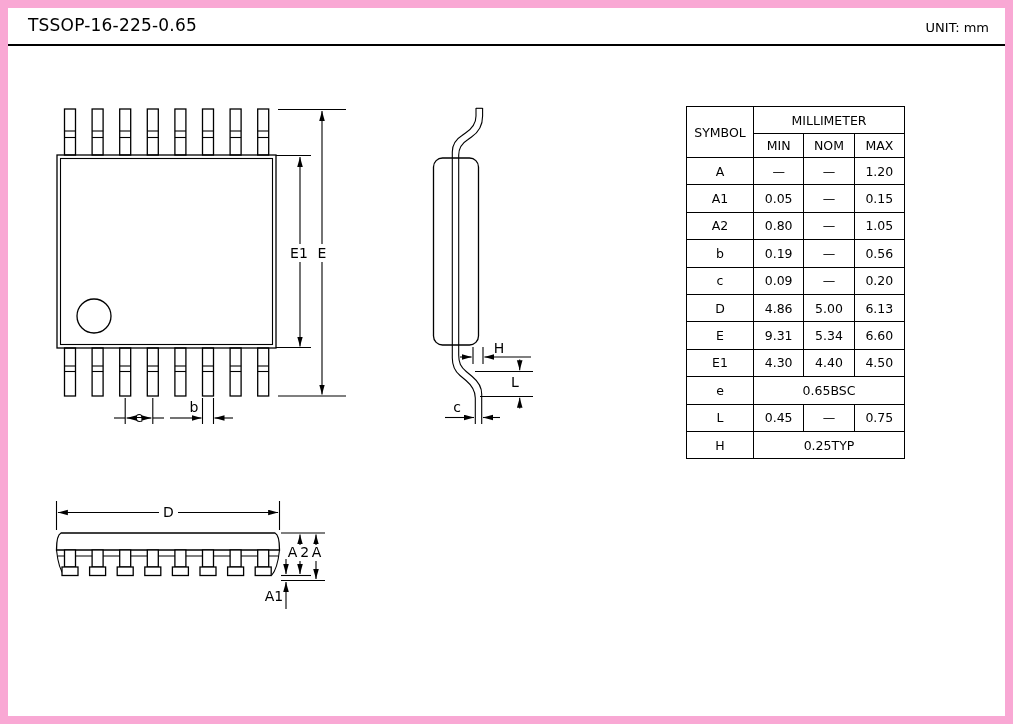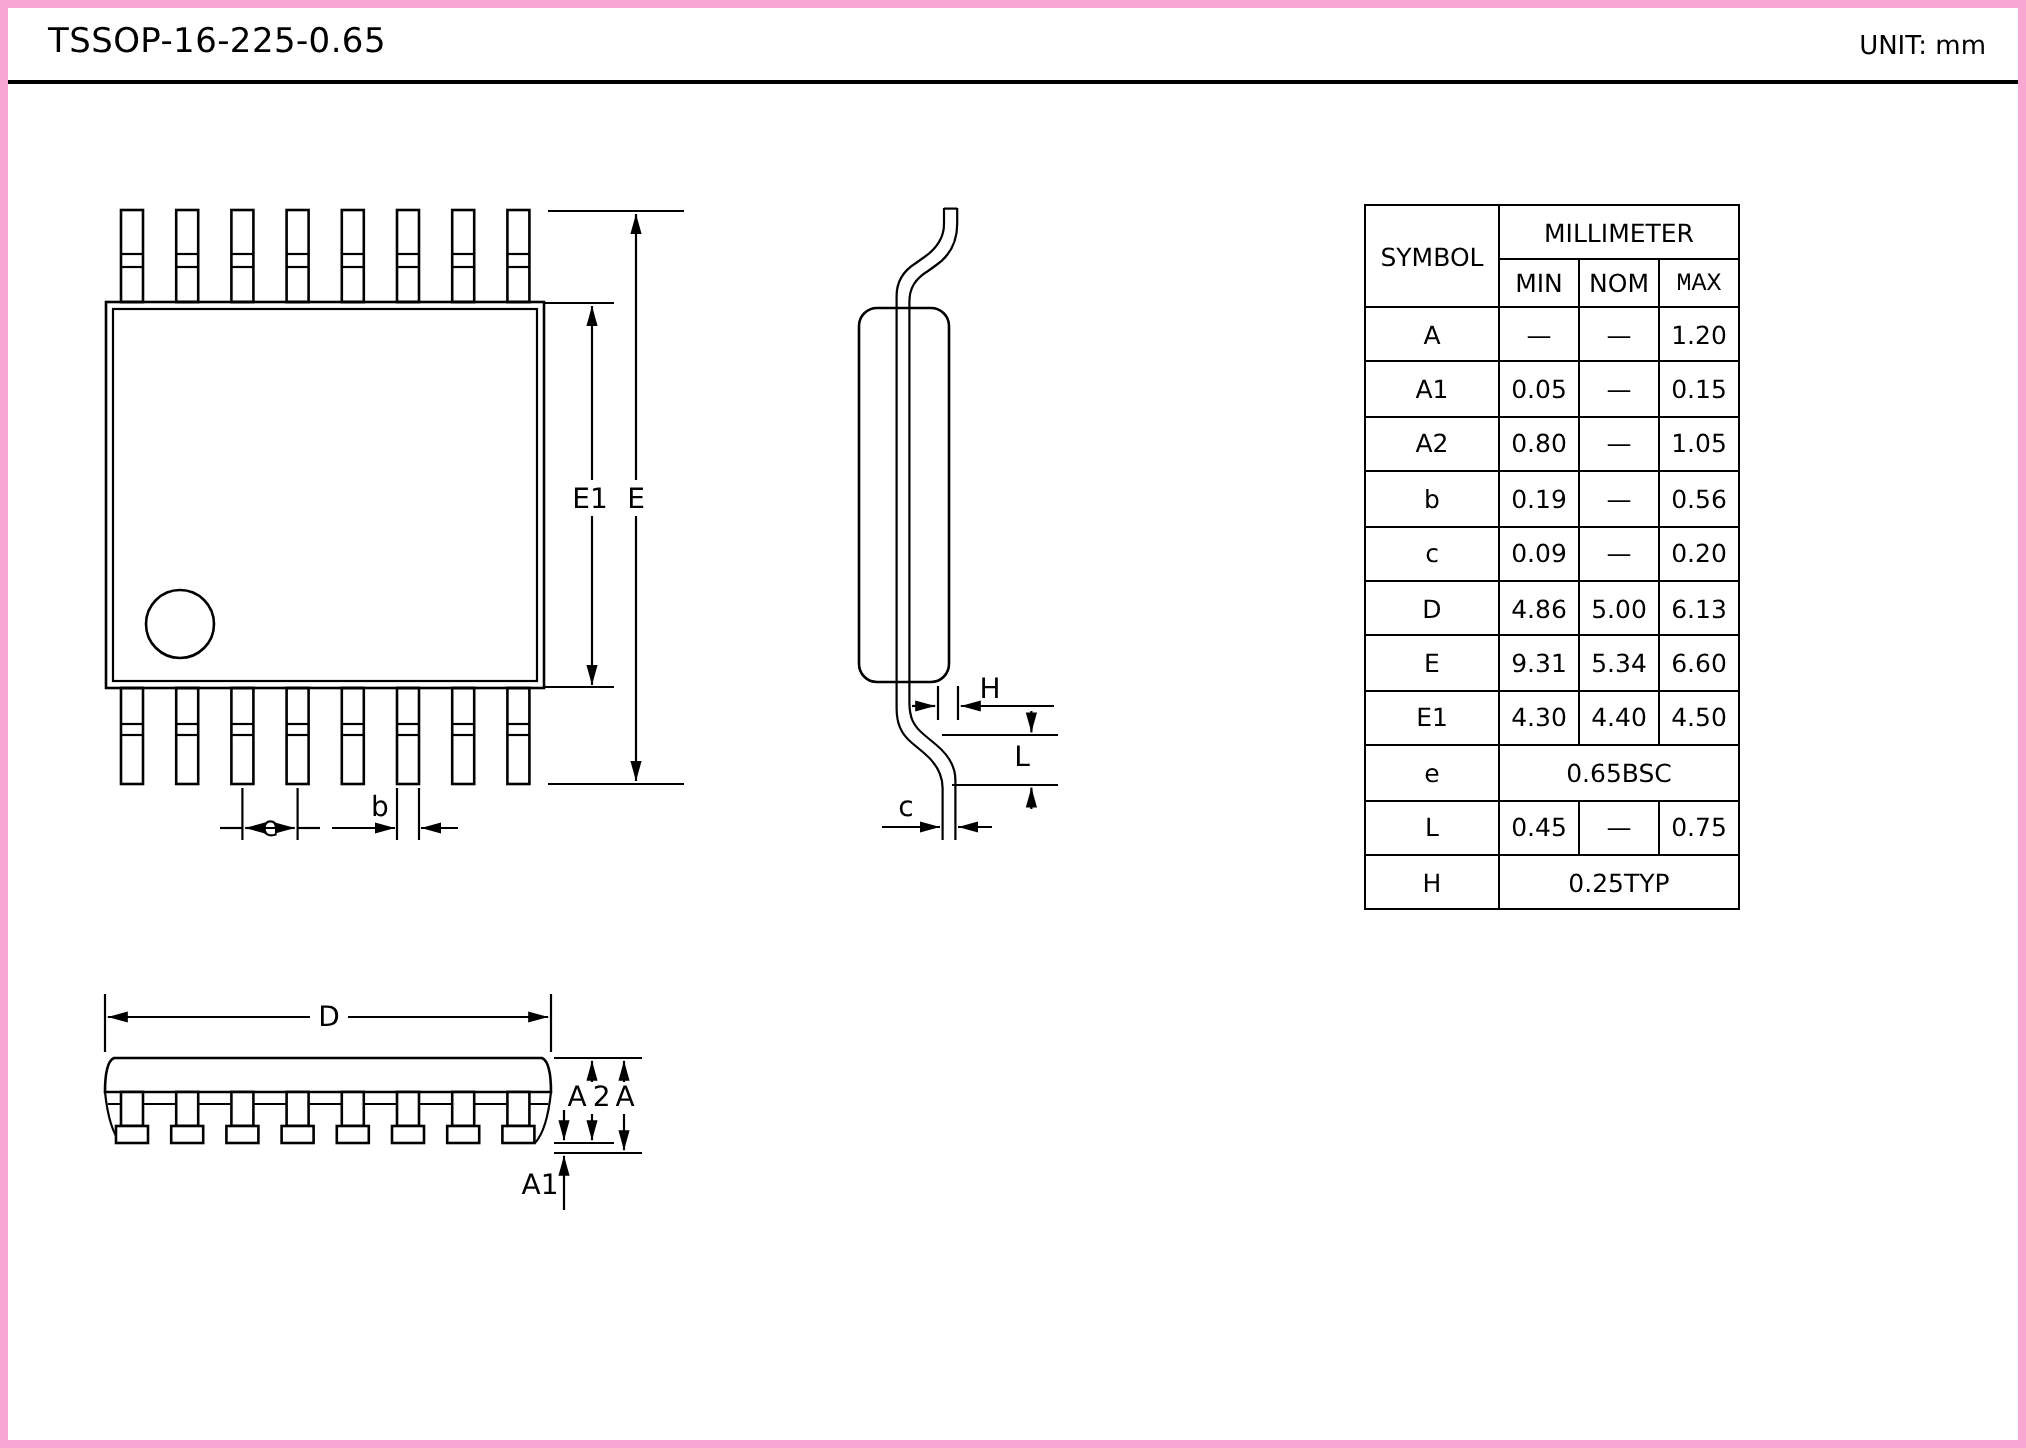--- a/index.html
+++ b/index.html
@@ -1,38 +1,38 @@
 <!DOCTYPE html>
 <html><head>
 <meta charset="utf-8">
 <style>
   html,body{margin:0;padding:0;background:#888;}
   #page{
     position:relative;width:1013px;height:724px;background:#fff;
-    border:4px solid #f9a8d4;box-sizing:border-box;overflow:hidden;
+    border:8px solid #f9a8d4;box-sizing:border-box;overflow:hidden;
     font-family:"DejaVu Sans","Liberation Sans",sans-serif;color:#000;
   }
   #titlebar{position:absolute;left:0;top:0;width:100%;height:36px;border-bottom:2px solid #000;}
   #title{position:absolute;left:20px;top:7px;font-size:17px;letter-spacing:0.2px;}
   #unit{position:absolute;right:16px;top:12px;font-size:13px;}
   svg{position:absolute;left:0;top:0;}
   svg line, svg rect, svg path, svg circle{stroke:#000;stroke-width:1.3;fill:none;}
   svg .thin{stroke-width:1.1;}
   svg text{stroke:none;fill:#000;font-family:"DejaVu Sans","Liberation Sans",sans-serif;
            font-size:14px;text-anchor:middle;}
   svg text.sp{letter-spacing:3px;}
   #dimtable{
-    position:absolute;left:678px;top:98px;width:188px;border-collapse:collapse;
+    position:absolute;left:678px;top:98px;width:219px;border-collapse:collapse;
     table-layout:fixed;font-size:12.5px;text-align:center;
   }
   #dimtable td{border:1.2px solid #000;padding:0;vertical-align:middle;}
   #dimtable tr.hd1 td{height:26px;}
   #dimtable tr.hd2 td{height:23px;margin-top:40px;}
   #dimtable tr.dr td{height:26.4px;}
-  .c-sym{width:66px;} .c-min{width:45px;} .c-nom{width:44px;} .c-max{width:44px;font-family:Liberation Mono, monospace;}
+  .c-sym{width:66px;} .c-min{width:45px;} .c-nom{width:44px;} .c-max{width:44px;}
 </style>
 </head>
 <body>
 
 <div id="page">
 
   <div id="titlebar">
     <div id="title">TSSOP-16-225-0.65</div>
     <div id="unit">UNIT: mm</div>
   </div>

